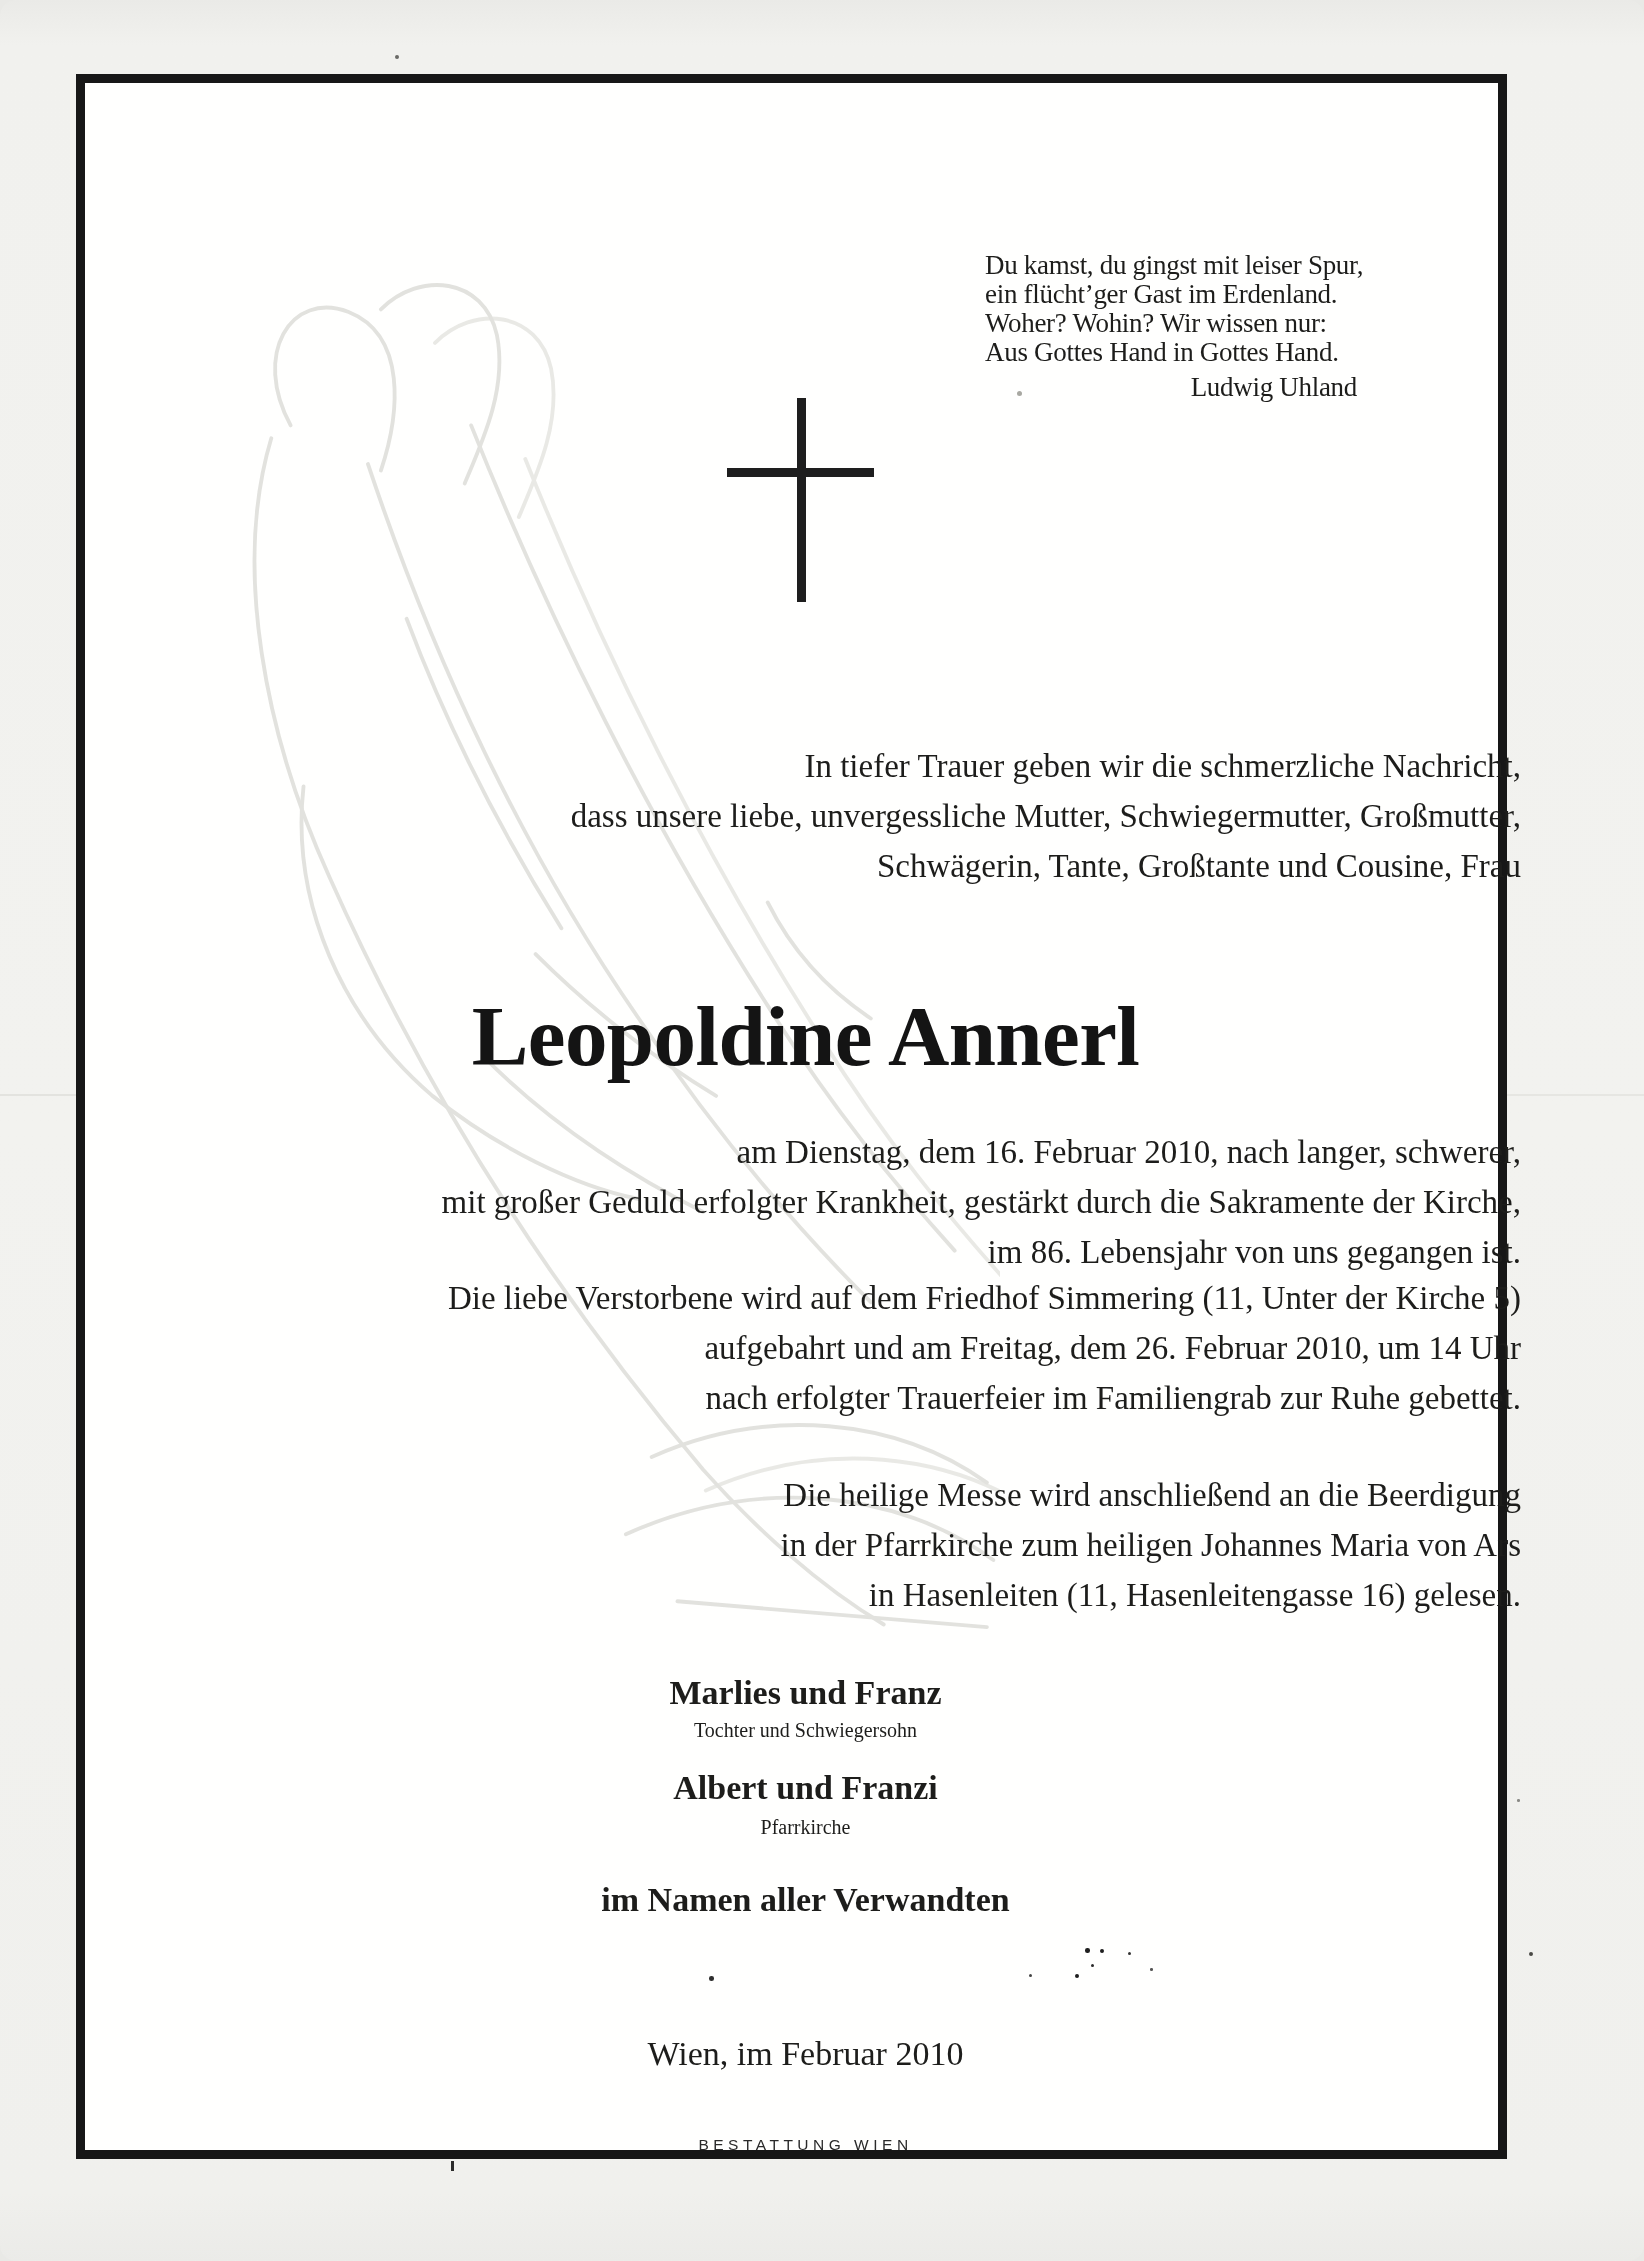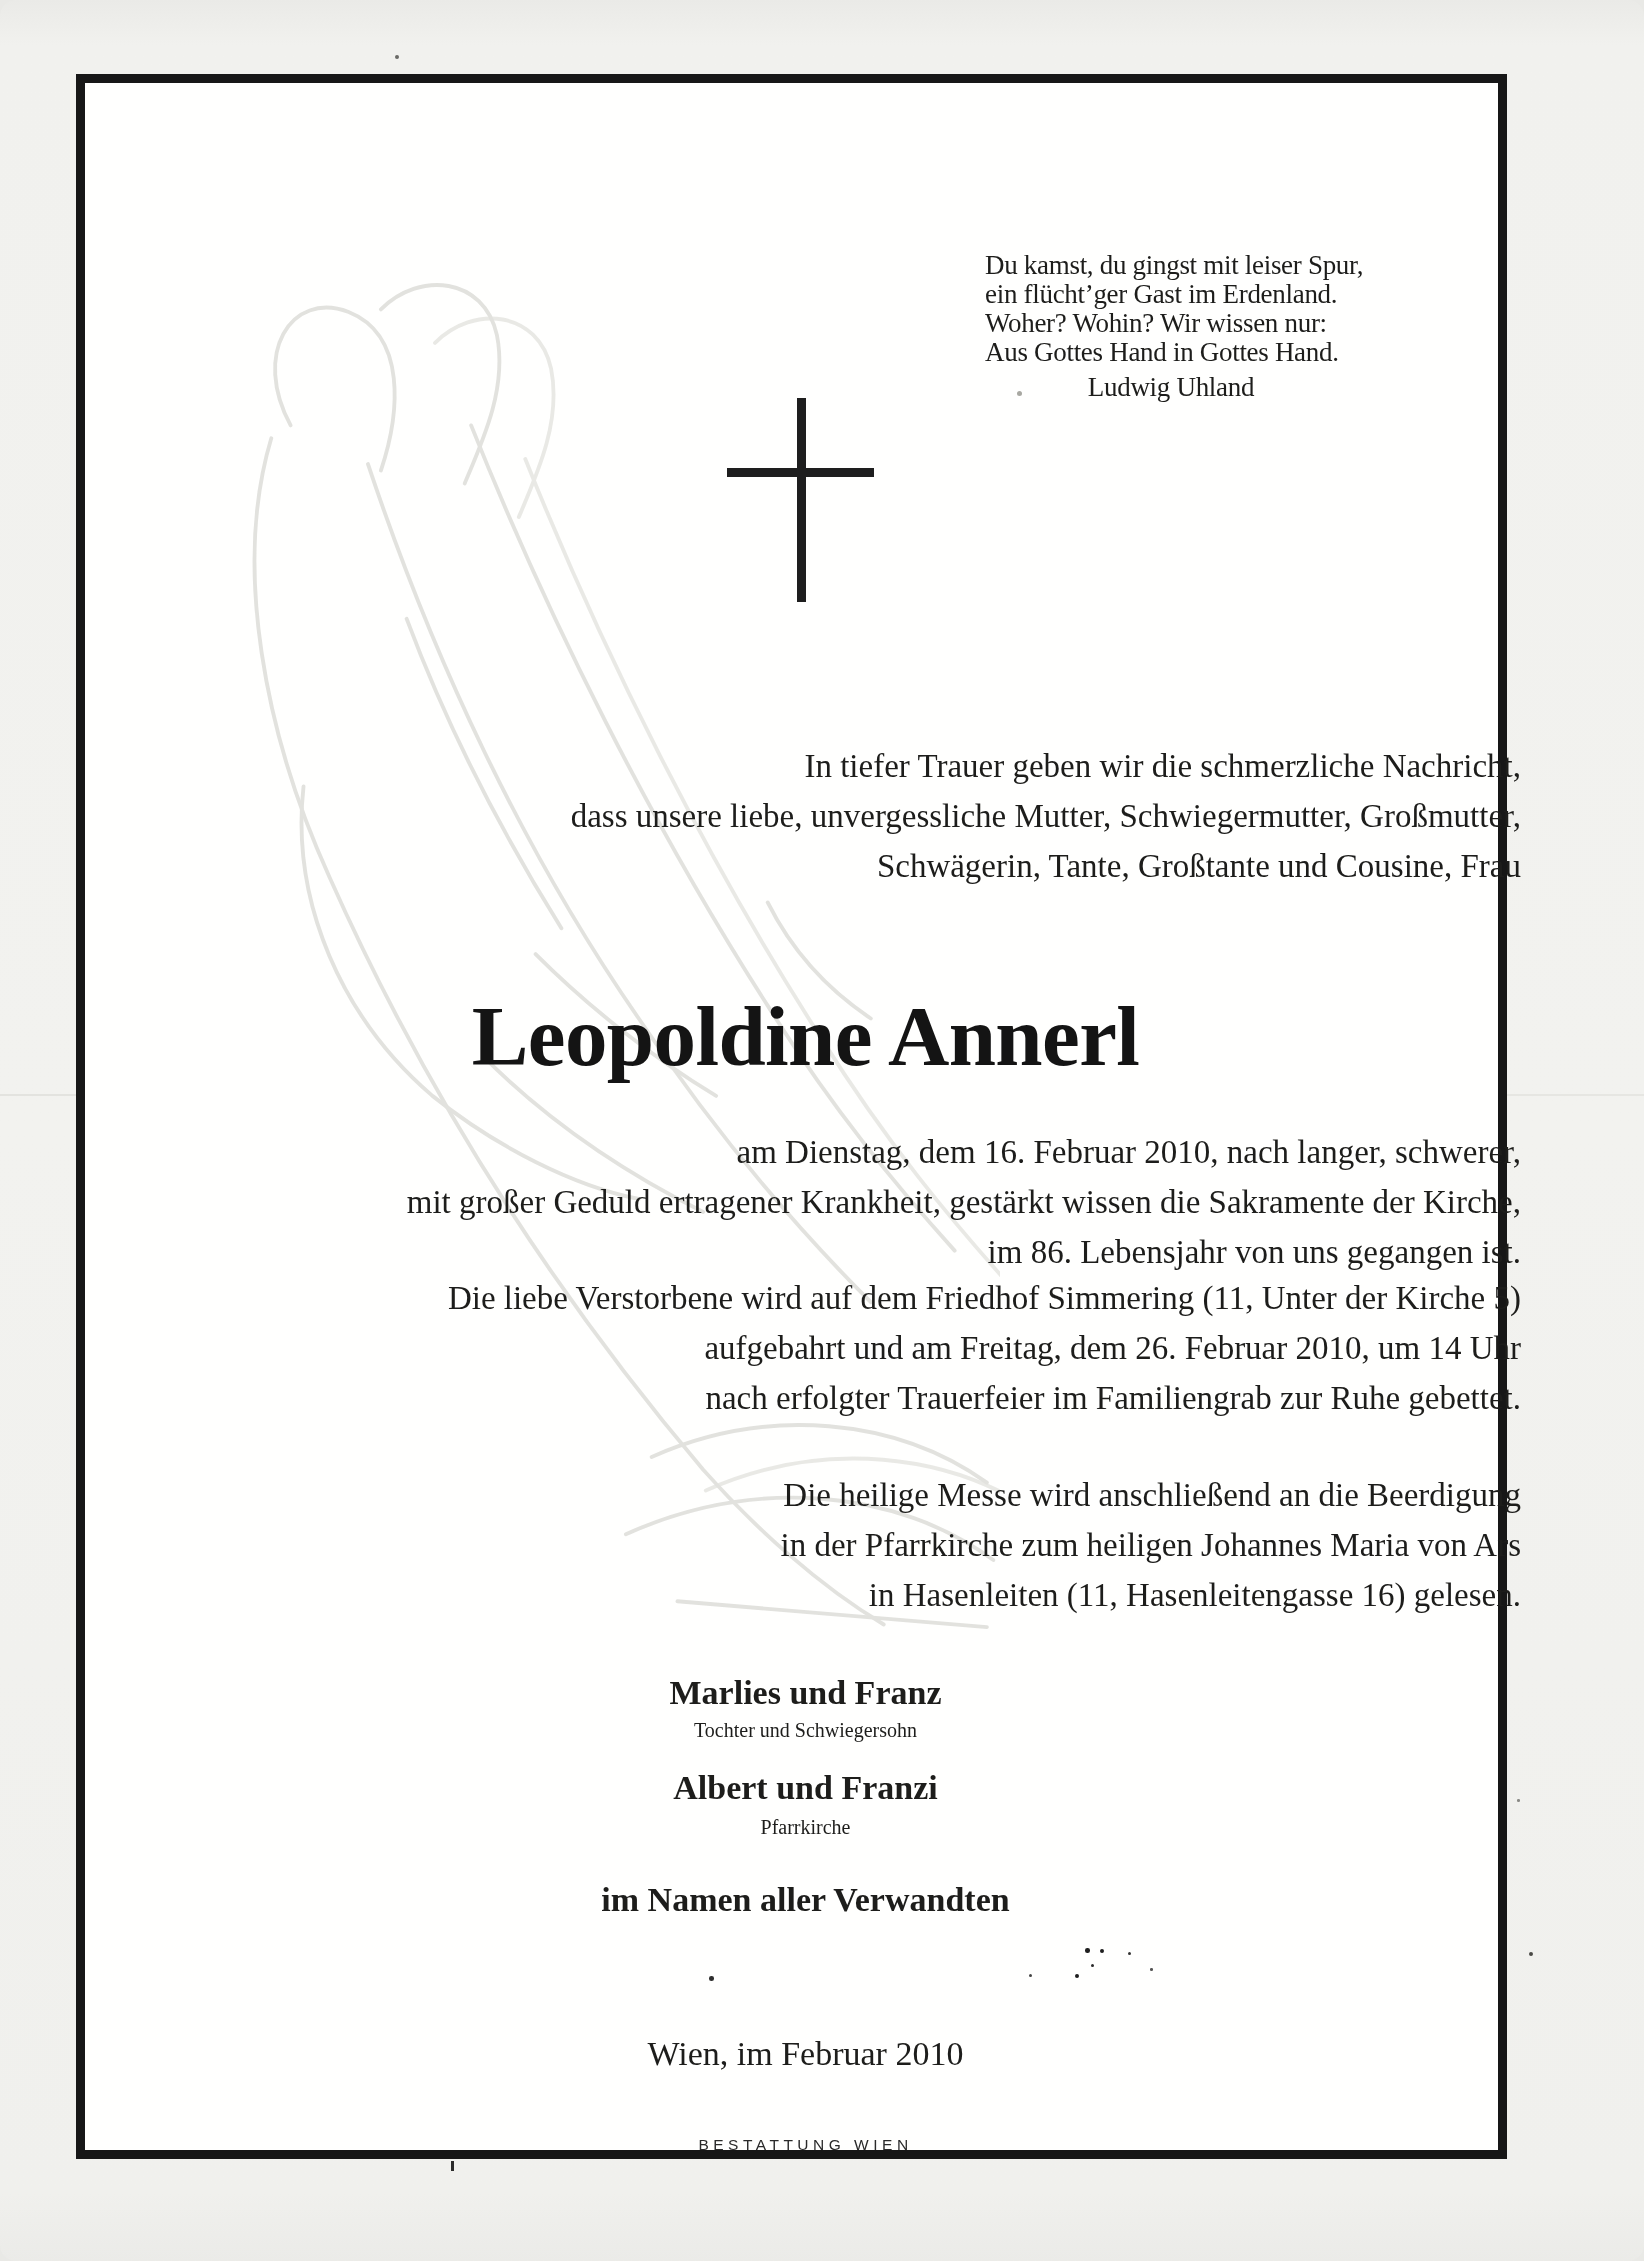--- a/index.html
+++ b/index.html
@@ -11,21 +11,21 @@
   .frame {
     position:absolute; left:76px; top:74px; width:1413px; height:2067px;
     border:9px solid #171717; background:#fffffe;
   }
   
   .watermark { position:absolute; left:97px; top:232px; width:903px; height:1515px; opacity:.55; }
   .watermark path, .watermark ellipse { fill:none; stroke:#cbcbc5; stroke-width:3; stroke-linecap:round; }
   .watermark .back path { stroke:#d8d8d2; }
   
   .poem { position:absolute; left:985px; top:251px; width:389px; font-size:27px; line-height:29px; letter-spacing:-0.3px; text-align:left; }
-  .poem-author { text-align:center; padding-right:17px; margin-top:5.8px; }
+  .poem-author { text-align:right; padding-right:17px; margin-top:5.8px; }
   
   .cross { position:absolute; left:727px; top:398px; width:147px; height:204px; }
   .cross .bar-v { position:absolute; left:70px; top:0; width:9px; height:204px; background:#1e1e1e; }
   .cross .bar-h { position:absolute; left:0; top:70px; width:147px; height:9px; background:#1e1e1e; }
   
   .content { position:absolute; left:90px; top:0; width:1431px; text-align:center; }
   .block { position:absolute; left:0; width:100%; }
   .body-text { font-size:33px; line-height:50px;text-align:right; }
   .intro   { top:741px; }
   .deceased-name { top:948px; font-size:85px; line-height:97px; font-weight:bold; letter-spacing:-0.6px; color:#141414;margin-top:40px; }
@@ -93,21 +93,21 @@
     <div class="block body-text intro">
       <div>In tiefer Trauer geben wir die schmerzliche Nachricht,</div>
       <div>dass unsere liebe, unvergessliche Mutter, Schwiegermutter, Großmutter,</div>
       <div>Schwägerin, Tante, Großtante und Cousine, Frau</div>
     </div>
 
     <div class="block deceased-name">Leopoldine Annerl</div>
 
     <div class="block body-text death">
       <div>am Dienstag, dem 16. Februar 2010, nach langer, schwerer,</div>
-      <div>mit großer Geduld ertragener Krankheit, gestärkt wissen die Sakramente der Kirche,</div>
+      <div>mit großer Geduld erfolgter Krankheit, gestärkt durch die Sakramente der Kirche,</div>
       <div>im 86. Lebensjahr von uns gegangen ist.</div>
     </div>
 
     <div class="block body-text funeral">
       <div>Die liebe Verstorbene wird auf dem Friedhof Simmering (11, Unter der Kirche 5)</div>
       <div>aufgebahrt und am Freitag, dem 26. Februar 2010, um 14 Uhr</div>
       <div>nach erfolgter Trauerfeier im Familiengrab zur Ruhe gebettet.</div>
     </div>
 
     <div class="block body-text mass">

